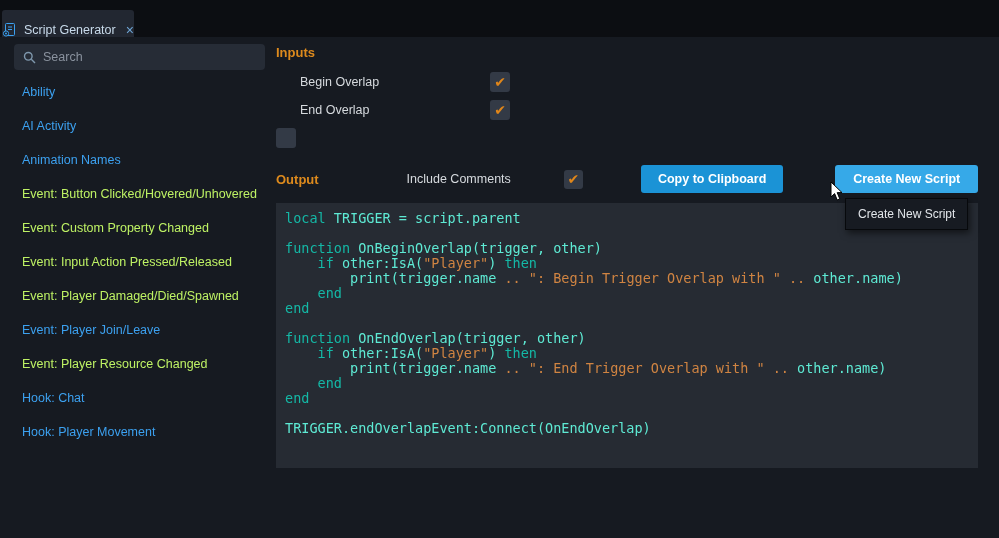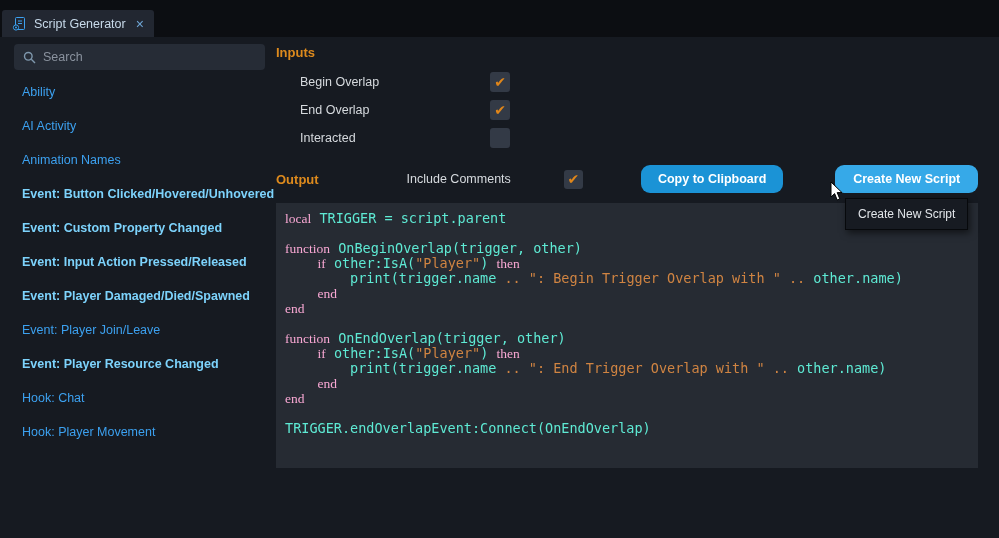--- a/index.html
+++ b/index.html
@@ -7,39 +7,39 @@
   .app {
     position:relative; width:999px; height:538px; overflow:hidden;
     background:#161a21; font-family:"Liberation Sans", sans-serif;
     --accent-orange:#dd8a1d; --accent-blue:#3ca1f0;
   }
   
   .titlebar { position:absolute; left:0; top:0; width:999px; height:37px; background:#0c0e12; }
   .tab {
     position:absolute; left:2px; top:10px; height:27px;
     background:#222731; border-radius:3px 3px 0 0;
-    display:flex; align-items:center; padding:0 10px; gap:7px; cursor:pointer;
+    display:flex; align-items:flex-end; padding:0 0; gap:7px; cursor:pointer;
   }
   .tab-label { color:#c8daea; font-size:12.5px; white-space:nowrap; }
   .tab-close { color:#6fa6d6; font-size:14px; line-height:1; margin-left:3px; }
   
   .sidebar { position:absolute; left:8px; top:37px; width:263px; height:501px; background:#161a21; }
   .search-box {
     position:absolute; left:6px; top:7px; width:251px; height:26px;
     background:#262c36; border-radius:4px; display:flex; align-items:center; padding:0 9px; gap:7px;
   }
   .search-box input {
     background:transparent; border:none; outline:none; color:#cfd3da;
     font-size:12.5px; width:100%; font-family:inherit;
   }
   .search-box input::placeholder { color:#8a929e; }
   .items { position:absolute; left:0; top:38px; width:263px; list-style:none; }
   .item { height:34px; display:flex; align-items:center; padding-left:14px; font-size:12.5px; cursor:pointer; white-space:nowrap; }
   .item.blue { color:var(--accent-blue); }
-  .item.orange { color:#7dd3fc;font-weight:bold; }
+  .item.orange { color:#bef264; }
   .item.selected { color:#eceff2; }
   
   .content { position:absolute; left:276px; top:37px; width:702px; height:501px; }
   .section-header { color:var(--accent-orange); font-size:13px; font-weight:bold; }
   .inputs-header { position:absolute; left:0; top:8px;text-align:center; }
   .input-rows { position:absolute; left:0; top:31px; width:234px; }
   .input-row { height:28px; display:flex; align-items:center; }
   .input-label { color:#d6dade; font-size:12.5px; padding-left:24px; flex:1; }
   .checkbox {
     width:20px; height:20px; background:#333a46; border-radius:3px;
@@ -47,33 +47,33 @@
   }
   .checkbox .check {
     color:#e0861a; font-size:14px; font-weight:bold; line-height:1;
     font-family:"DejaVu Sans", sans-serif;
   }
   .output-row { position:absolute; left:0; top:128px; width:702px; height:28px; display:flex; align-items:center;gap:44px; }
   .spacer { flex:1; }
   .ic-label { color:#d6dade; font-size:12.5px; margin-right:9px; white-space:nowrap; }
   .checkbox.small { width:19px; height:19px; }
   .btn {
-    height:28px; width:160px; border:none; border-radius:9px; color:#ffffff;
+    height:28px; width:160px; border:none; border-radius:3px; color:#ffffff;
     font-weight:bold; font-size:12.5px; font-family:inherit; cursor:pointer;
   }
   .btn.copy { background:#1b93d6; margin-left:14px; }
   .btn.create { background:#36a9e8; margin-left:8px; }
   
   .code {
     position:absolute; left:0; top:166px; width:702px; height:265px;
     background:#262b33; padding:8px 0 0 9px; overflow:hidden;
     font-family:"DejaVu Sans Mono", monospace; font-size:13.5px;
   }
   .code-line { white-space:pre; line-height:15px; color:#d6d6d6; }
-  .tok-kw  { color:#f9a8d4;font-family:Liberation Serif, serif; }
+  .tok-kw  { color:#14b8a6; }
   .tok-str { color:#d08442; }
   .tok-op  { color:#d08442; }
   .tok-pl  { color:#5eead4; }
   
   .tooltip {
     position:absolute; left:845px; top:198px; z-index:5;
     background:#171b22; border:1px solid #07090c;
     box-shadow:2px 3px 7px rgba(0,0,0,.55);
     color:#e2e6ea; font-size:12px; padding:8px 12px; white-space:nowrap;
   }
@@ -134,21 +134,20 @@
             <span class="check">✔</span>
           </span>
         </div>
         <div class="input-row">
           <span class="input-label">End Overlap</span>
           <span class="checkbox">
             <span class="check">✔</span>
           </span>
         </div>
         <div class="input-row">
-          <span class="input-label">Interacted</span>
           <span class="checkbox"></span>
         </div>
       </div>
 
     <div class="output-row">
       <span class="section-header">Output</span>
       <span class="spacer"></span>
       <span class="ic-label">Include Comments</span>
       <span class="checkbox small">
         <span class="check">✔</span>

